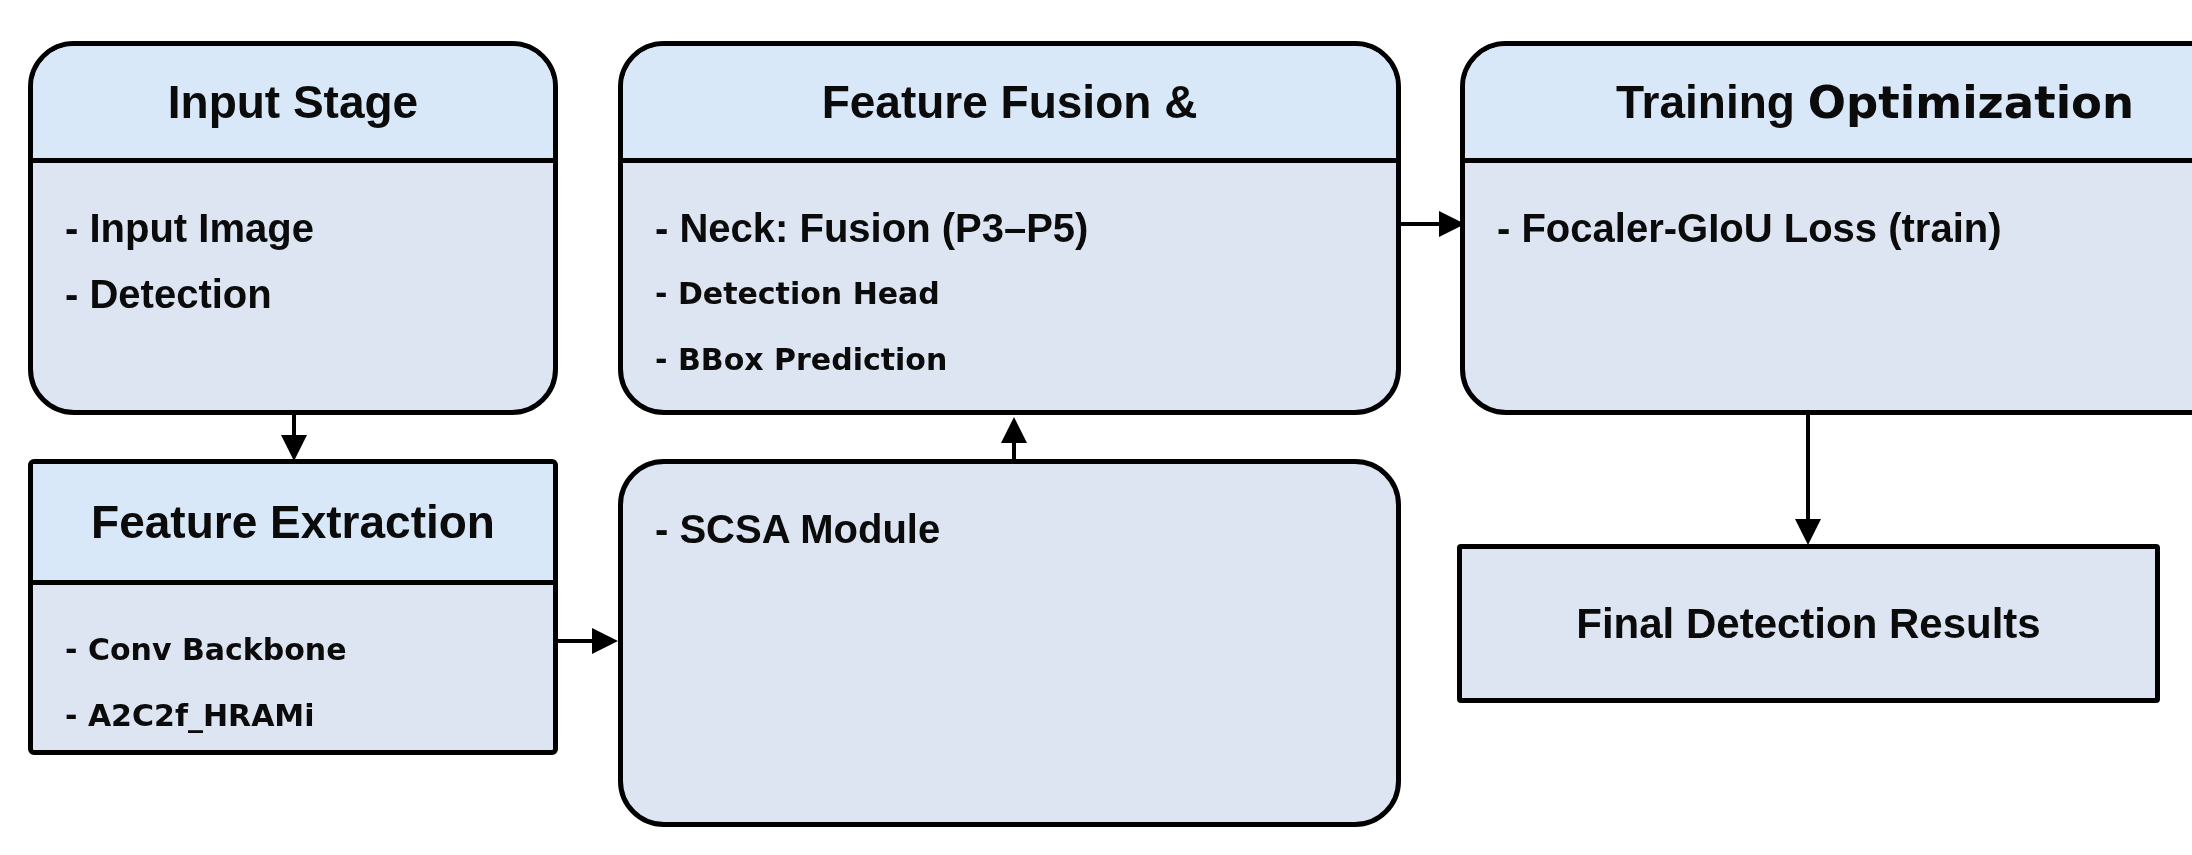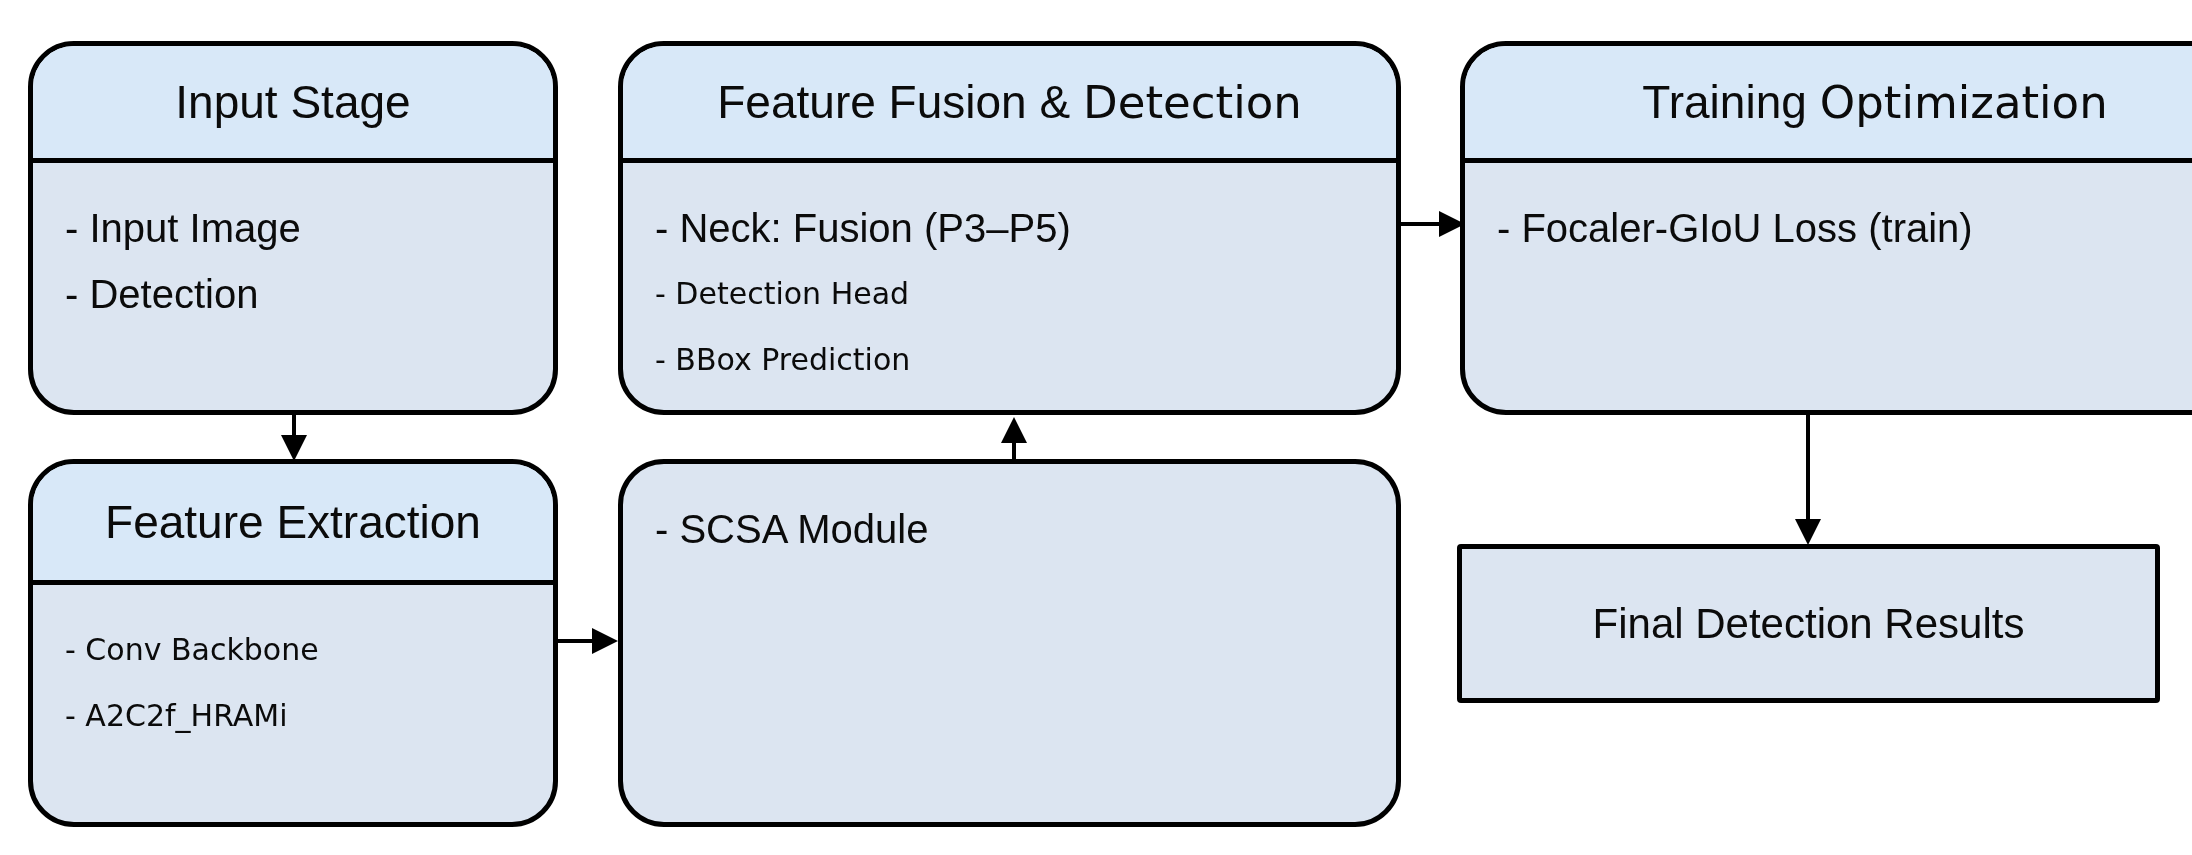--- a/index.html
+++ b/index.html
@@ -11,20 +11,21 @@
   }
   .canvas { position: relative; width: 2192px; height: 855px; overflow: hidden; }
 
   
   .box {
     position: absolute; box-sizing: border-box;
     background: var(--body-fill, #dce5f1);
     border: 5px solid var(--outline, #000);
     border-radius: 46px;
     overflow: hidden;
+    font-weight: bold;
   }
   .box-header {
     box-sizing: border-box;
     display: flex; align-items: center; justify-content: center; gap: 13px;
     background: var(--header-fill, #d8e8f8);
     border-bottom: 5px solid var(--outline, #000);
   }
   .box-body { padding: 32px 18px 0 32px; }
   .bline { font-size: 40px; line-height: 66px; white-space: pre; }
 
@@ -59,40 +60,39 @@
     </header>
     <div class="box-body">
       <div class="bline ln">- Input Image</div>
       <div class="bline ln">- Detection</div>
     </div>
   </section>
 
   <section class="box" style="left:618px; top:41px; width:783px; height:374px;">
     <header class="box-header" style="height:117px;justify-content:center;">
       <span class="tn">Feature Fusion &amp;</span>
-      <span class="tw">Detection</span>
     </header>
     <div class="box-body">
       <div class="bline ln">- Neck: Fusion (P3–P5)</div>
       <div class="bline lw">- Detection Head</div>
       <div class="bline lw">- BBox Prediction</div>
     </div>
   </section>
 
   <section class="box" style="left:1451px; top:41px; width:830px; height:374px;margin-left:9px;">
     <header class="box-header" style="height:117px;">
       <span class="tn">Training</span>
       <span class="tw">Optimization</span>
     </header>
     <div class="box-body">
       <div class="bline ln">- Focaler-GIoU Loss (train)</div>
     </div>
   </section>
 
-  <section class="box" style="left:28px; top:459px; width:530px; height:368px;">
+  <section class="box" style="left:28px; top:459px; width:530px; height:296px;border-radius:6px;">
     <header class="box-header" style="height:121px;">
       <span class="tn">Feature Extraction</span>
     </header>
     <div class="box-body">
       <div class="bline lw">- Conv Backbone</div>
       <div class="bline lw">- A2C2f_HRAMi</div>
     </div>
   </section>
 
   <section class="box" style="left:618px; top:459px; width:783px; height:368px;">

